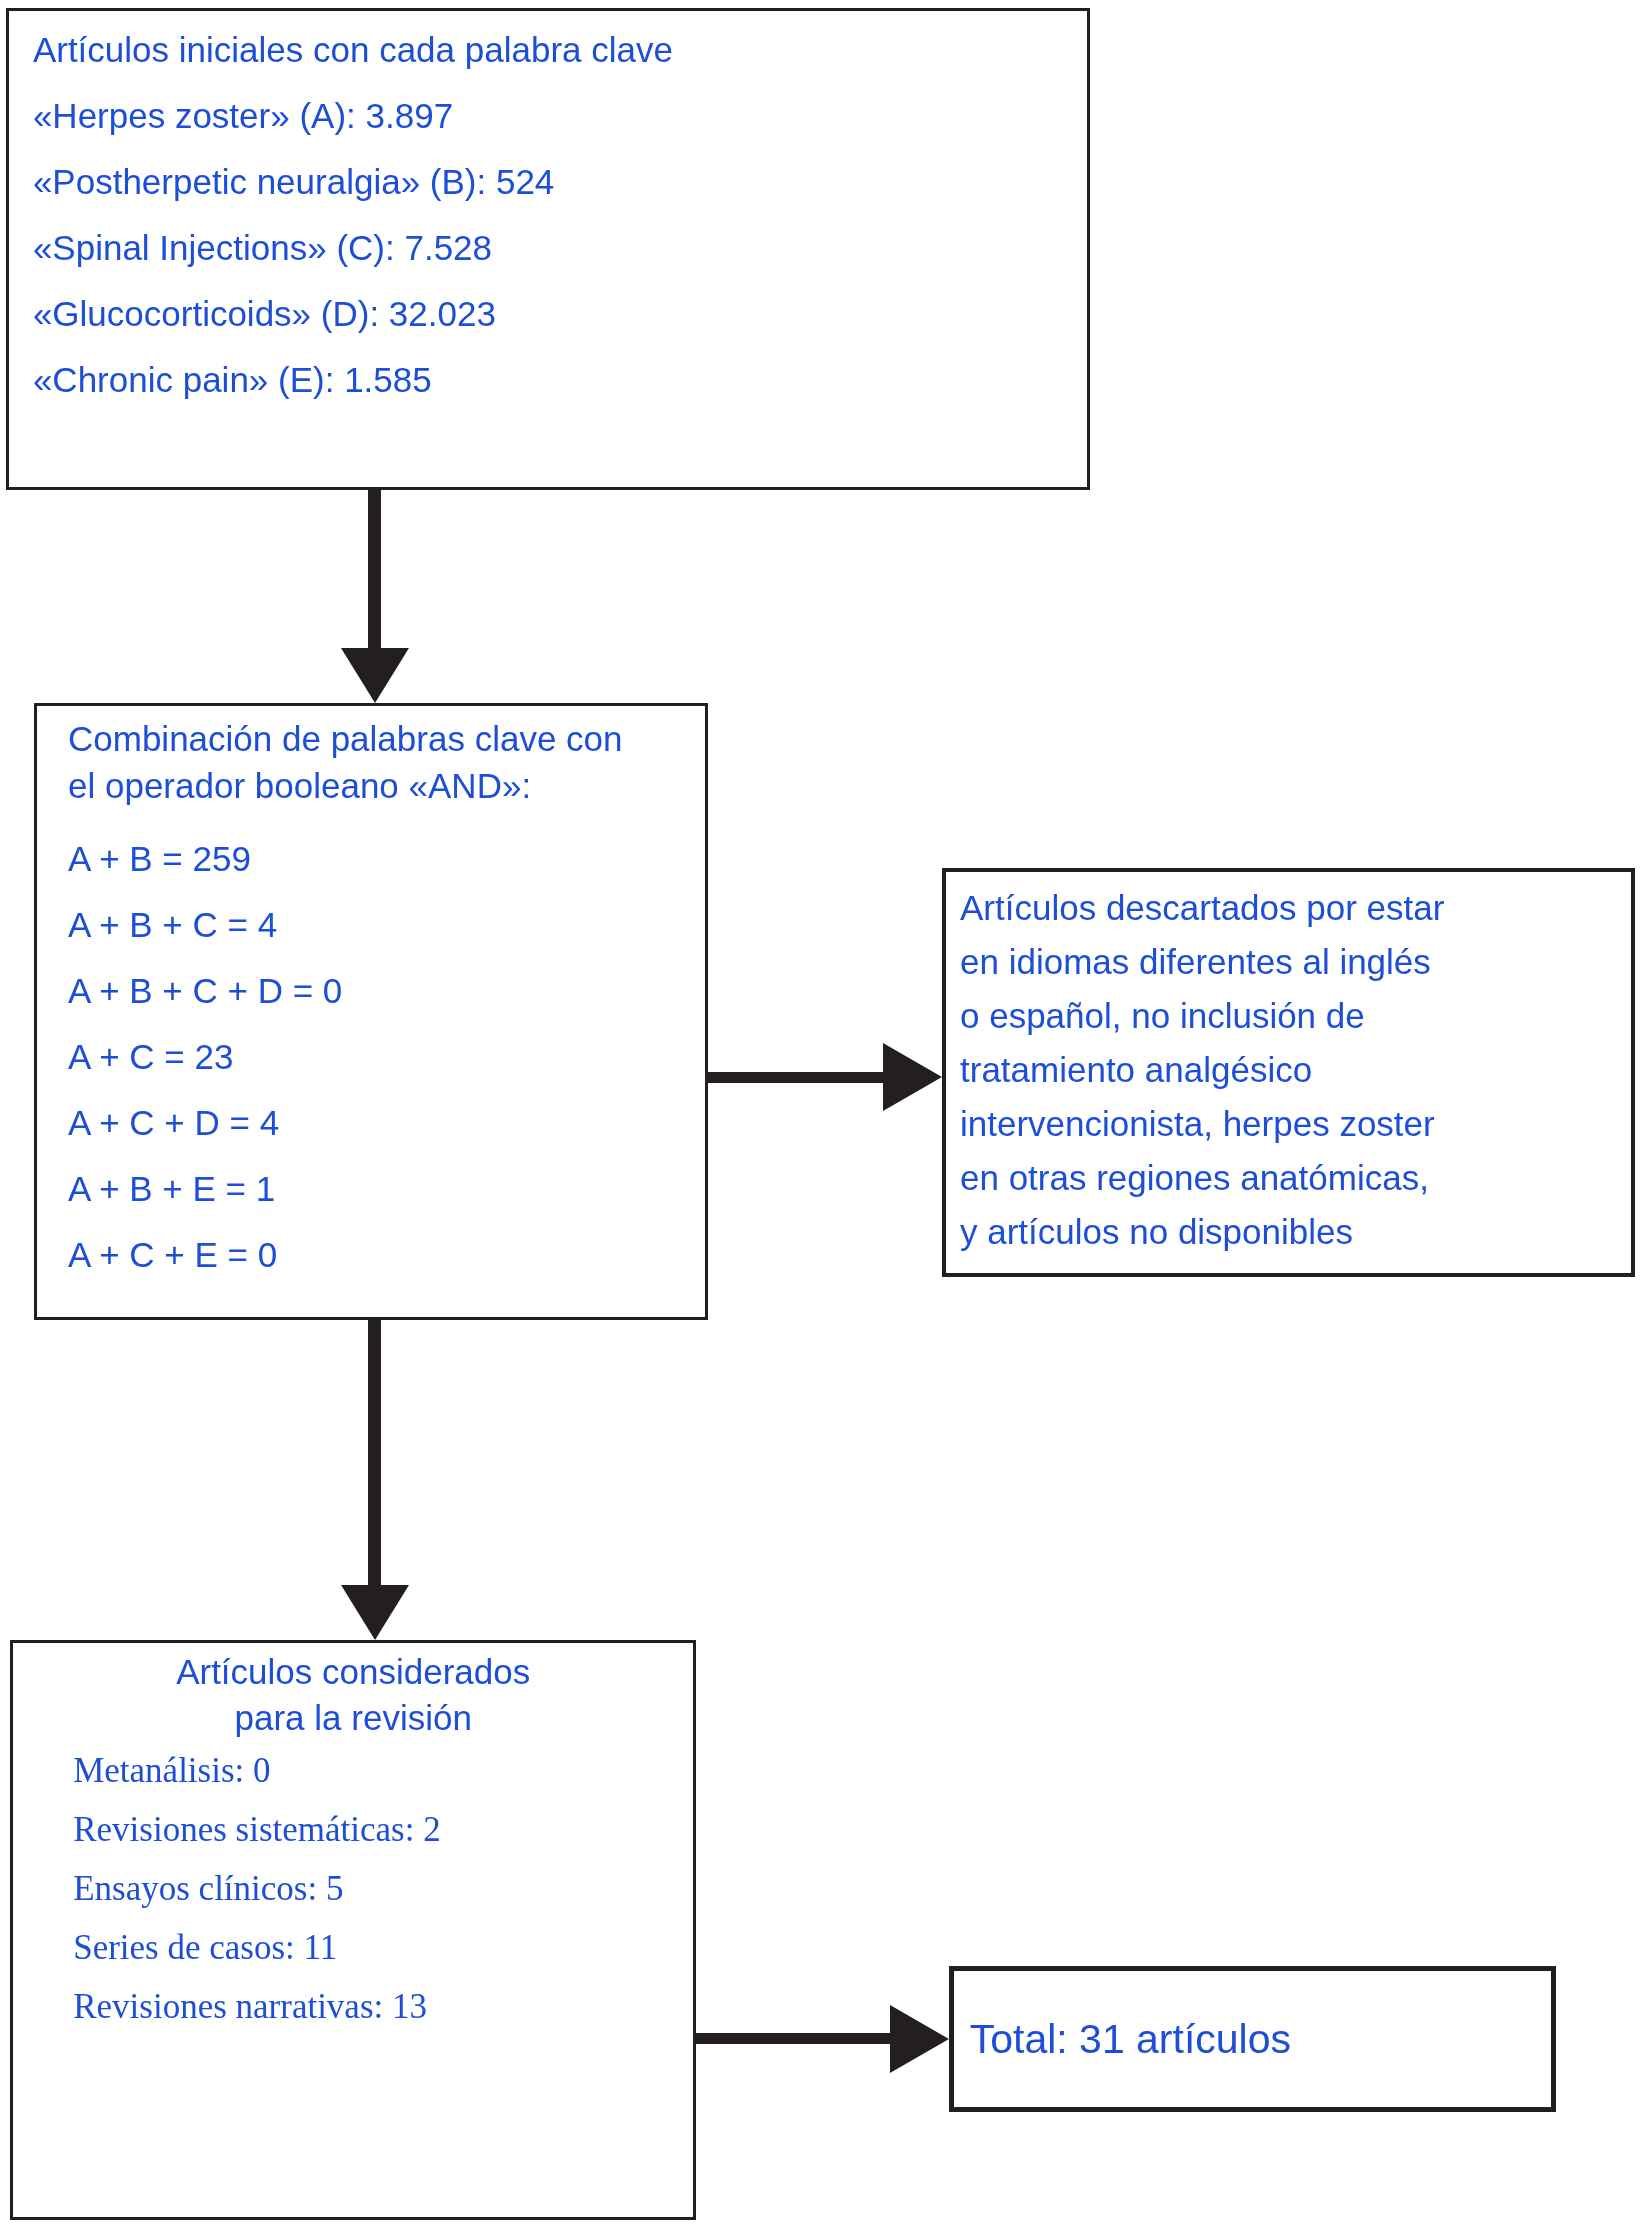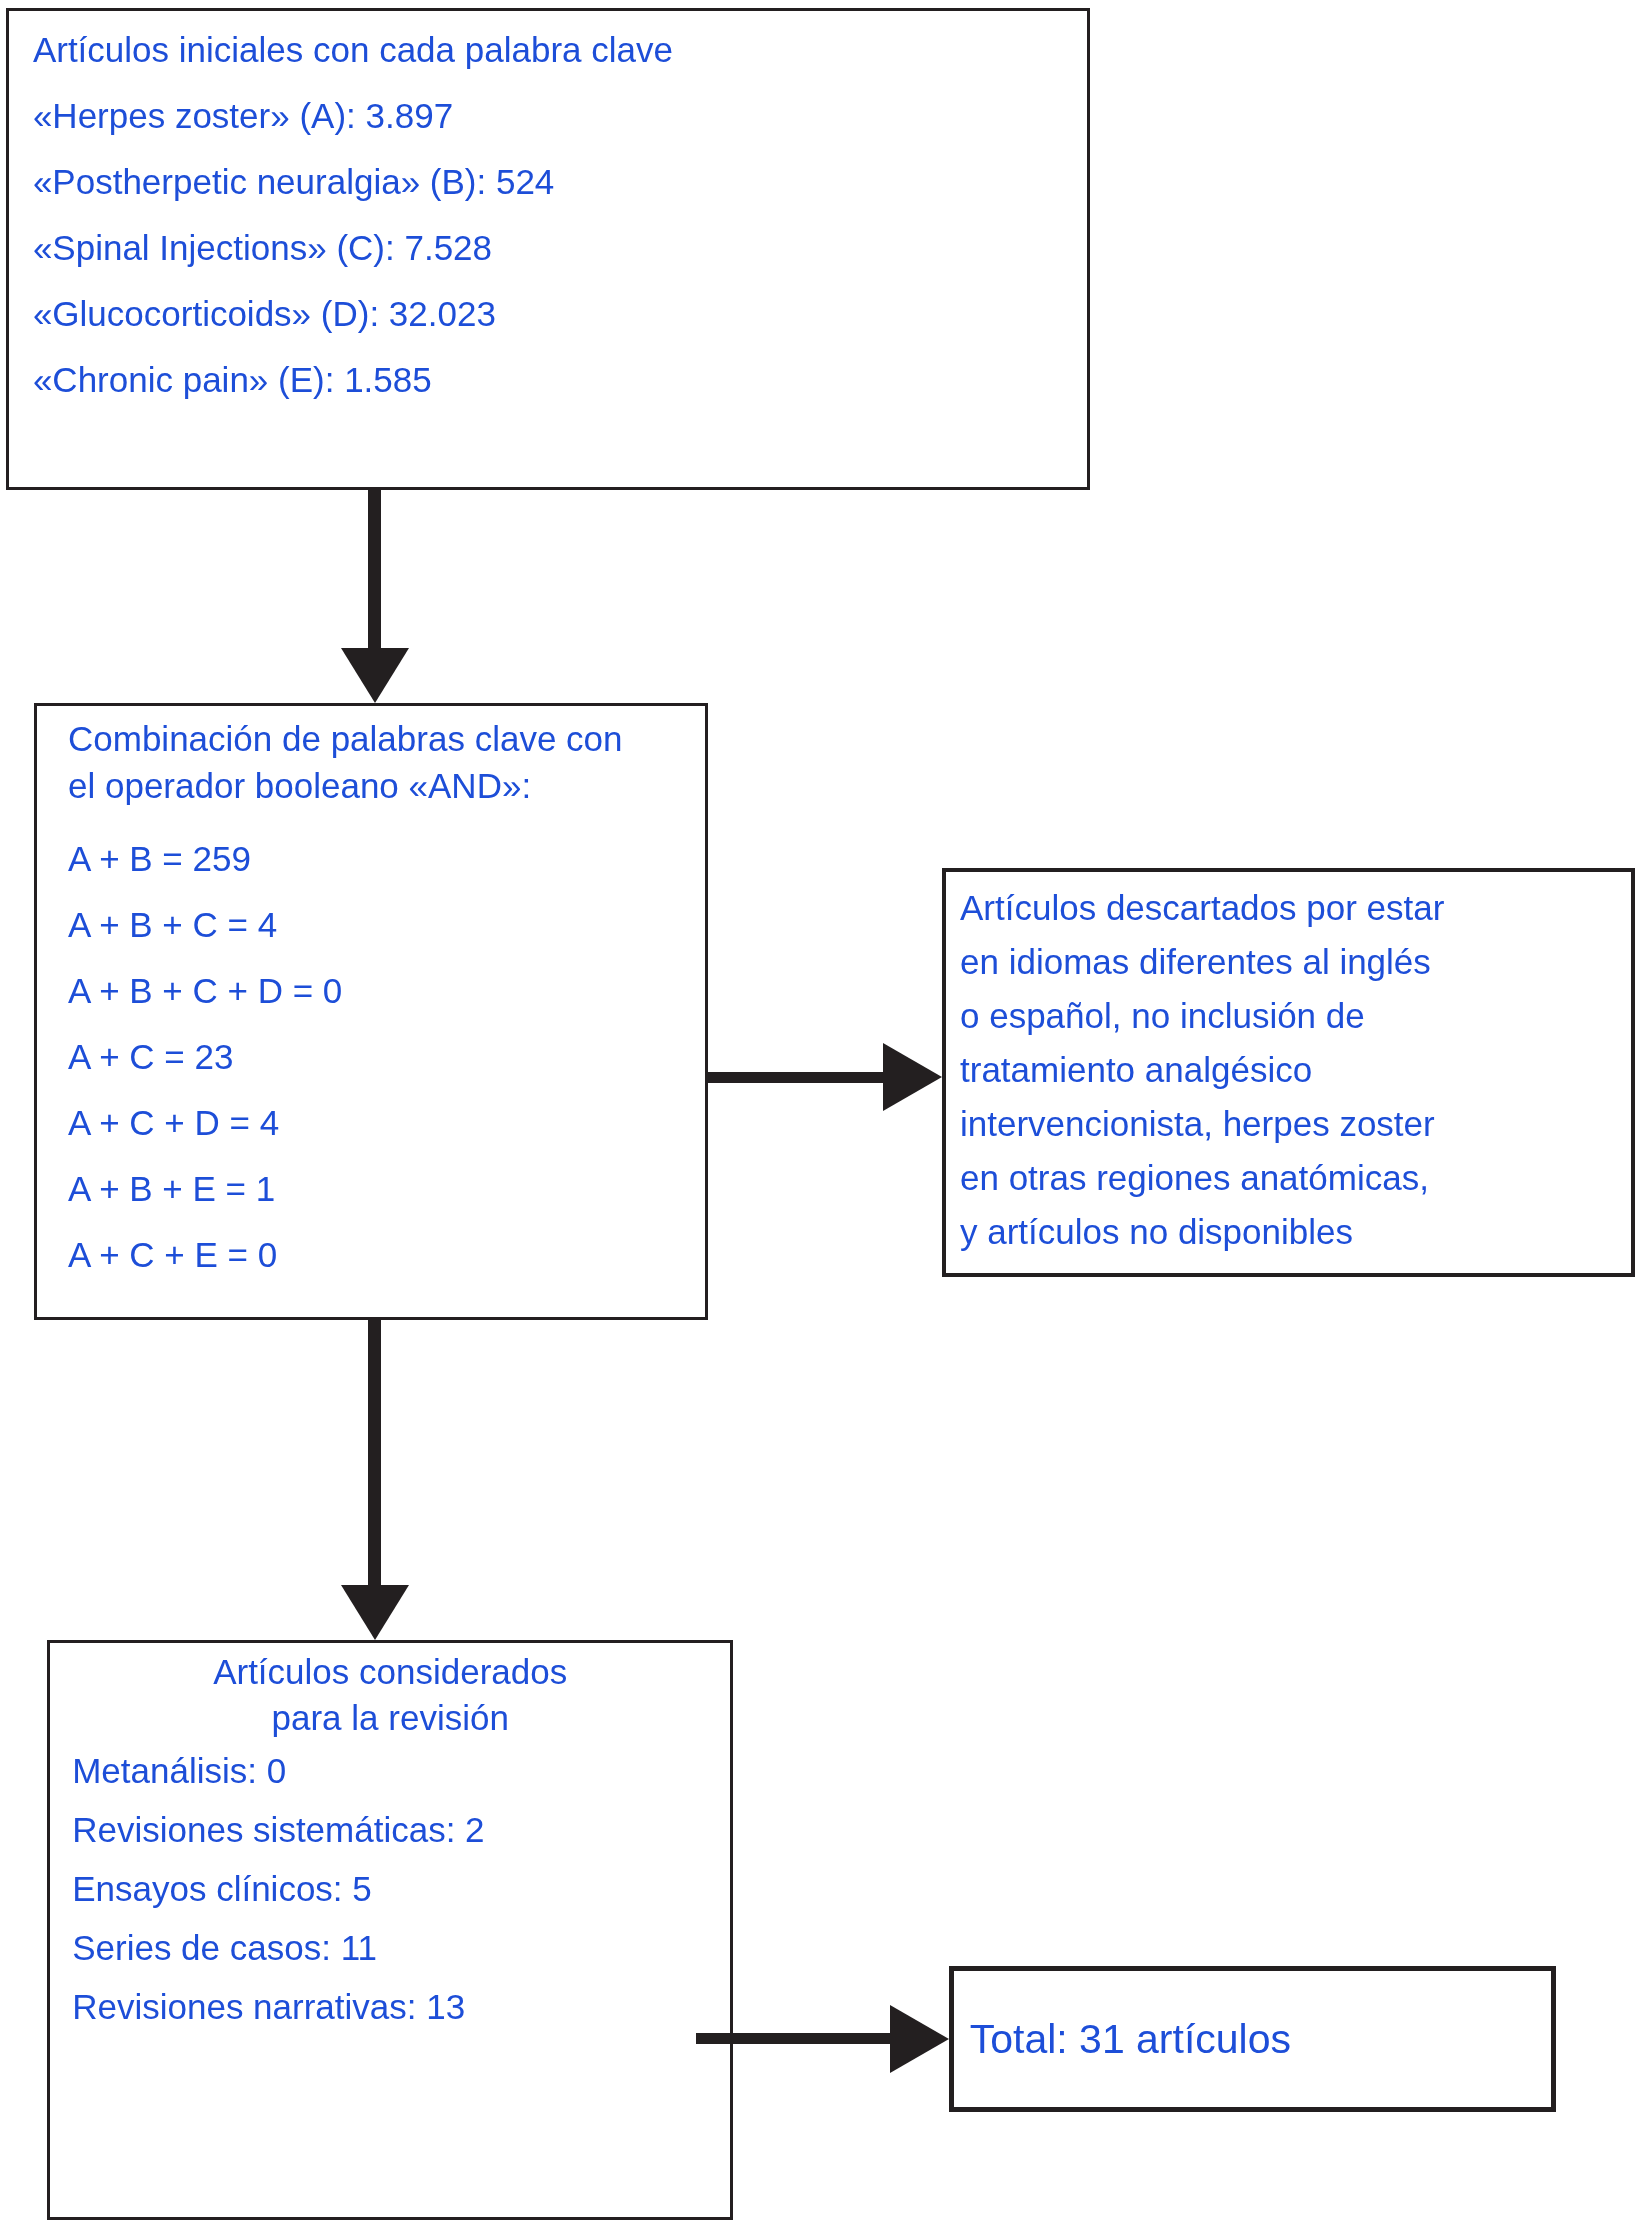--- a/index.html
+++ b/index.html
@@ -100,29 +100,28 @@
   #box-discarded .txt {
     font-size: 35px;
     line-height: 54px;
   }
 
   
   #box-considered {
     left: 10.2px; top: 1640px;
     width: 686px; height: 580px;
     padding: 6.3px 0 0 0;
-    margin-left: 37px;
   }
   #box-considered .title .txt {
     font-size: 35px;
     line-height: 46px;
     text-align: center;
     white-space: nowrap;
   }
-  #box-considered .items { padding-left: 22px; }
+  #box-considered .items { padding-left: 60px; font-family: Liberation Serif, serif; }
   #box-considered .items .txt {
     font-size: 35px;
     line-height: 59px;
   }
 
   
   #box-total {
     left: 949px; top: 1966px;
     width: 607px; height: 146px;
     border-width: 5.5px;

